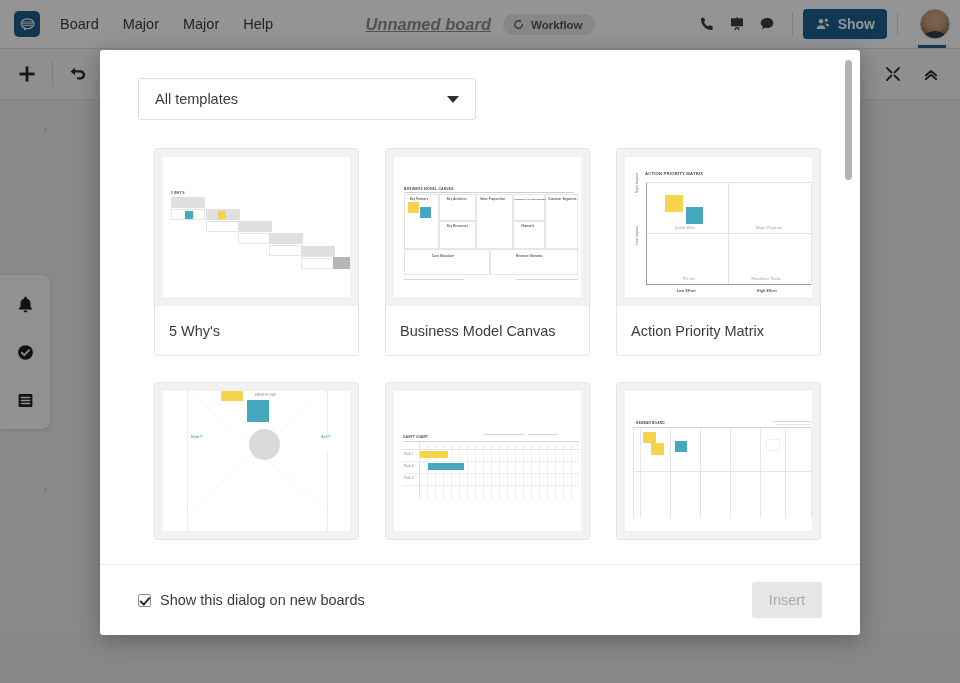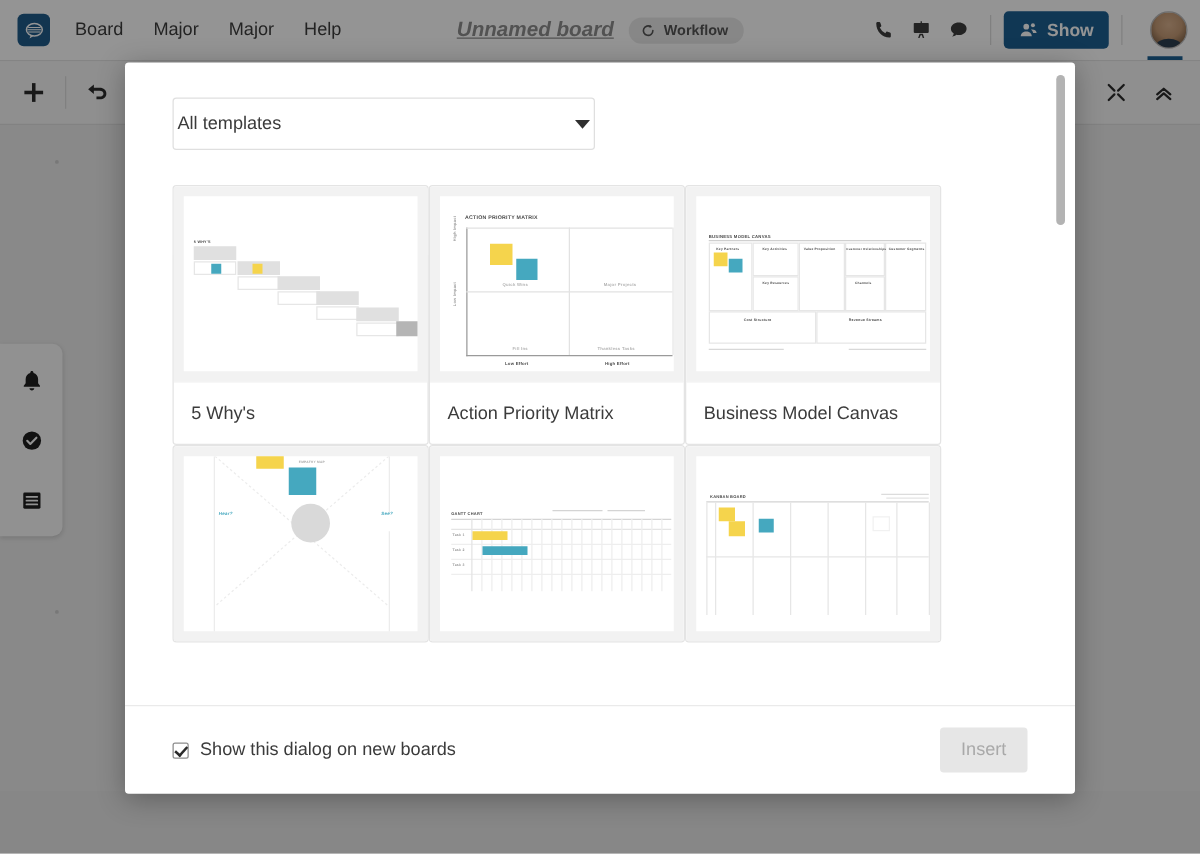--- a/index.html
+++ b/index.html
@@ -128,32 +128,33 @@
     margin-left:auto;width:30px;height:30px;display:flex;align-items:center;
     justify-content:center;font-size:22px;color:#3a3a3a;cursor:pointer;line-height:1;
   }
 
   .modal-body{
     flex:1 1 auto;position:relative;overflow:hidden;padding:0 38px;
   }
   .filter-row{padding-top:28px;}
   .select{
     width:338px;height:42px;border:1px solid #dfdfdf;border-radius:3px;
-    display:flex;align-items:center;padding:0 3px;font-size:14.5px;color:#3b3b3b;
+    display:flex;align-items:center;padding:0 16px;font-size:14.5px;color:#3b3b3b;
     background:#fff;cursor:pointer;
   }
   .caret{
     margin-left:auto;width:0;height:0;
     border-left:6px solid transparent;border-right:6px solid transparent;
     border-top:7px solid #2f2f2f;
   }
 
   .grid{
-    display:grid;grid-template-columns:repeat(3,205px);
+    display:grid;grid-template-columns:repeat(3,205px);gap:26px;
     margin-top:28px;
+    margin-left:16px;
   }
   .card{
     border:1px solid #e4e4e4;border-radius:3px;background:#fff;
     overflow:hidden;cursor:pointer;
   }
   .thumb{
     height:156px;background:#f2f2f2;display:flex;align-items:center;justify-content:center;
     padding:8px;
   }
   .thumb-inner{width:100%;height:100%;background:#fff;position:relative;overflow:hidden;}
@@ -364,45 +365,20 @@
             <div class="stk" style="left:75px;top:64px;width:34px;height:11px"></div>
             <div class="stkw" style="left:75px;top:76px;width:34px;height:11px"></div>
             <div class="stk" style="left:106px;top:76px;width:34px;height:11px"></div>
             <div class="stkw" style="left:106px;top:88px;width:34px;height:11px"></div>
             <div class="stk" style="left:138px;top:89px;width:34px;height:11px"></div>
             <div class="stkw" style="left:138px;top:101px;width:34px;height:11px"></div>
             <div class="box" style="left:170px;top:100px;width:34px;height:12px;background:#b5b5b5"></div>
           </div>
         </div>
         <div class="card-label">5 Why's</div>
-      </div>
-
-      <div class="card">
-        <div class="thumb">
-          <div class="thumb-inner">
-            <div class="mini-t" style="left:20px;top:14px;font-size:4.2px">ACTION PRIORITY MATRIX</div>
-            <div class="ln" style="left:21px;top:25px;width:1px;height:103px;background:#9a9a9a"></div>
-            <div class="ln" style="left:21px;top:127px;width:165px;height:1px;background:#9a9a9a"></div>
-            <div class="ln" style="left:21px;top:76px;width:165px;height:1px"></div>
-            <div class="ln" style="left:103px;top:25px;width:1px;height:102px"></div>
-            <div class="ln" style="left:186px;top:25px;width:1px;height:102px"></div>
-            <div class="ln" style="left:21px;top:25px;width:165px;height:1px"></div>
-            <div class="box note-y" style="left:40px;top:38px;width:18px;height:17px"></div>
-            <div class="box note-b" style="left:61px;top:50px;width:17px;height:17px"></div>
-            <div class="mini-t" style="left:10px;top:36px;font-size:3.2px;color:#9c9c9c;transform:rotate(-90deg);transform-origin:left top">High Impact</div>
-            <div class="mini-t" style="left:10px;top:88px;font-size:3.2px;color:#9c9c9c;transform:rotate(-90deg);transform-origin:left top">Low Impact</div>
-            <div class="mini-t" style="left:50px;top:69px;font-size:3.4px;color:#b3b3b3">Quick Wins</div>
-            <div class="mini-t" style="left:131px;top:69px;font-size:3.4px;color:#b3b3b3">Major Projects</div>
-            <div class="mini-t" style="left:58px;top:120px;font-size:3.4px;color:#b3b3b3">Fill Ins</div>
-            <div class="mini-t" style="left:126px;top:120px;font-size:3.4px;color:#b3b3b3">Thankless Tasks</div>
-            <div class="mini-t" style="left:52px;top:132px;font-size:3.4px">Low Effort</div>
-            <div class="mini-t" style="left:132px;top:132px;font-size:3.4px">High Effort</div>
-          </div>
-        </div>
-        <div class="card-label">Action Priority Matrix</div>
       </div>
 
       <div class="card">
         <div class="thumb">
           <div class="thumb-inner">
             <div class="mini-t" style="left:10px;top:30px;font-size:3.4px">BUSINESS MODEL CANVAS</div>
             <div class="ln" style="left:10px;top:35px;width:170px;height:1px;background:#cfcfcf"></div>
             <div class="stkw" style="left:10px;top:37px;width:35px;height:55px"></div>
             <div class="stkw" style="left:45px;top:37px;width:37px;height:27px"></div>
             <div class="stkw" style="left:45px;top:64px;width:37px;height:28px"></div>
@@ -426,20 +402,45 @@
             <div class="ln" style="left:10px;top:122px;width:60px;height:1px;background:#d8d8d8"></div>
             <div class="ln" style="left:122px;top:122px;width:62px;height:1px;background:#d8d8d8"></div>
           </div>
         </div>
         <div class="card-label">Business Model Canvas</div>
       </div>
 
       <div class="card">
         <div class="thumb">
           <div class="thumb-inner">
+            <div class="mini-t" style="left:20px;top:14px;font-size:4.2px">ACTION PRIORITY MATRIX</div>
+            <div class="ln" style="left:21px;top:25px;width:1px;height:103px;background:#9a9a9a"></div>
+            <div class="ln" style="left:21px;top:127px;width:165px;height:1px;background:#9a9a9a"></div>
+            <div class="ln" style="left:21px;top:76px;width:165px;height:1px"></div>
+            <div class="ln" style="left:103px;top:25px;width:1px;height:102px"></div>
+            <div class="ln" style="left:186px;top:25px;width:1px;height:102px"></div>
+            <div class="ln" style="left:21px;top:25px;width:165px;height:1px"></div>
+            <div class="box note-y" style="left:40px;top:38px;width:18px;height:17px"></div>
+            <div class="box note-b" style="left:61px;top:50px;width:17px;height:17px"></div>
+            <div class="mini-t" style="left:10px;top:36px;font-size:3.2px;color:#9c9c9c;transform:rotate(-90deg);transform-origin:left top">High Impact</div>
+            <div class="mini-t" style="left:10px;top:88px;font-size:3.2px;color:#9c9c9c;transform:rotate(-90deg);transform-origin:left top">Low Impact</div>
+            <div class="mini-t" style="left:50px;top:69px;font-size:3.4px;color:#b3b3b3">Quick Wins</div>
+            <div class="mini-t" style="left:131px;top:69px;font-size:3.4px;color:#b3b3b3">Major Projects</div>
+            <div class="mini-t" style="left:58px;top:120px;font-size:3.4px;color:#b3b3b3">Fill Ins</div>
+            <div class="mini-t" style="left:126px;top:120px;font-size:3.4px;color:#b3b3b3">Thankless Tasks</div>
+            <div class="mini-t" style="left:52px;top:132px;font-size:3.4px">Low Effort</div>
+            <div class="mini-t" style="left:132px;top:132px;font-size:3.4px">High Effort</div>
+          </div>
+        </div>
+        <div class="card-label">Action Priority Matrix</div>
+      </div>
+
+      <div class="card">
+        <div class="thumb">
+          <div class="thumb-inner">
             <div class="ln" style="left:24px;top:0;width:1px;height:150px;background:#ececec"></div>
             <div class="ln" style="left:164px;top:0;width:1px;height:150px;background:#ececec"></div>
             <svg width="100%" height="100%" style="position:absolute;left:0;top:0">
               <line x1="25" y1="0" x2="164" y2="120" stroke="#ececec" stroke-width="1" stroke-dasharray="2 2"></line>
               <line x1="164" y1="0" x2="25" y2="120" stroke="#ececec" stroke-width="1" stroke-dasharray="2 2"></line>
             </svg>
             <div class="box note-y" style="left:58px;top:-3px;width:22px;height:13px"></div>
             <div class="box note-b" style="left:84px;top:9px;width:22px;height:22px"></div>
             <div class="mini-t" style="left:92px;top:3px;font-size:2.6px;color:#aaa">EMPATHY MAP</div>
             <div style="position:absolute;left:86px;top:38px;width:31px;height:31px;border-radius:50%;background:#d9d9d9"></div>

